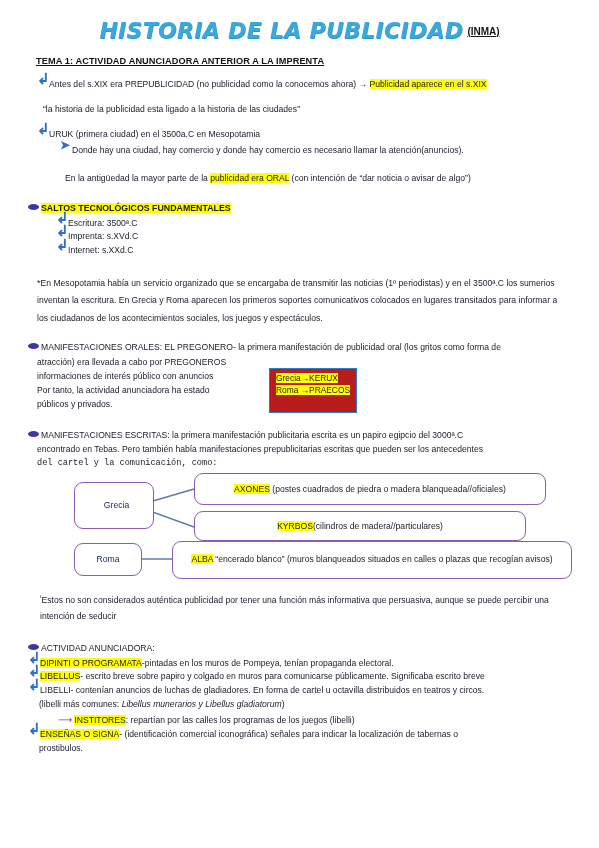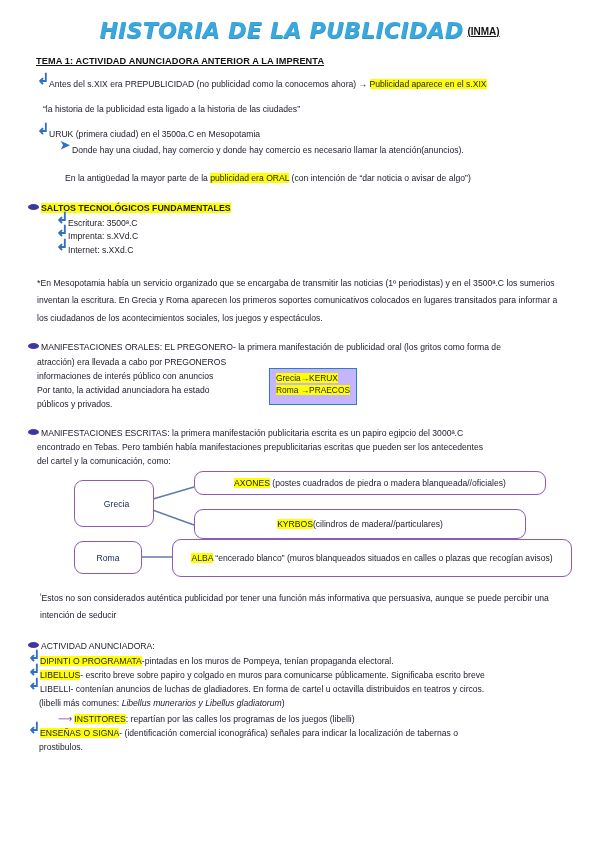--- a/index.html
+++ b/index.html
@@ -92,23 +92,23 @@
     top: -1px;
   }
   .hl { background: #ffff00; }
 
   .row { display: flex; align-items: flex-start; }
   .row .arrow-blue { flex: 0 0 auto; }
 
   
   .kerux-box {
     border: 1.6px solid #2a7fc9;
-    padding: 3px 6px 8px 6px;
+    padding: 3px 6px 16px 6px;
     display: inline-block;
-    background: #c4b5fd;
+    background: #b91c1c;
   }
   .kerux-box div {
     font-size: 8.4px;
     line-height: 1.45;
     white-space: nowrap;
   }
 
   
   .diagram { position: relative; margin-top: 6px; height: 108px; }
   .pbox {
@@ -216,36 +216,36 @@
         </div>
       </div>
     </div>
   </div>
 
   <div style="margin:16px 22px 0 28px;">
     <div class="line">
       <span class="oval"></span><span>MANIFESTACIONES ESCRITAS: la primera manifestación publicitaria escrita es un papiro egipcio del 3000ª.C</span>
     </div>
     <div class="line" style="margin-left:9px;">encontrado en Tebas. Pero también había manifestaciones prepublicitarias escritas que pueden ser los antecedentes</div>
-    <div class="line" style="margin-left:9px;">del cartel y la comunicación, como:</div>
+    <div class="line" style="margin-left:9px;font-family:Liberation Mono, monospace;">del cartel y la comunicación, como:</div>
   </div>
 
   <div class="diagram">
 
     <svg width="599" height="108" class="connector" style="left:0;top:0;">
       <line x1="136" y1="29" x2="194" y2="12" stroke="#5f7ba8" stroke-width="1.5"></line>
       <line x1="136" y1="29" x2="194" y2="50" stroke="#5f7ba8" stroke-width="1.5"></line>
       <line x1="136" y1="82" x2="172" y2="82" stroke="#5f7ba8" stroke-width="1.5"></line>
     </svg>
 
     <div class="pbox label" style="left:74px; top:5px; width:80px; height:47px;padding-left:12px;">
       <span>Grecia</span>
     </div>
 
-    <div class="pbox" style="left:194px; top:-4px; width:352px; height:24px;">
+    <div class="pbox" style="left:194px; top:-4px; width:352px; height:32px;">
       <span><span class="hl">AXONES</span><span> (postes cuadrados de piedra o madera blanqueada//oficiales)</span></span>
     </div>
 
     <div class="pbox" style="left:194px; top:34px; width:332px; height:30px;">
       <span><span class="hl">KYRBOS</span><span>(cilindros de madera//particulares)</span></span>
     </div>
 
     <div class="pbox label" style="left:74px; top:66px; width:68px; height:33px;">
       <span>Roma</span>
     </div>

